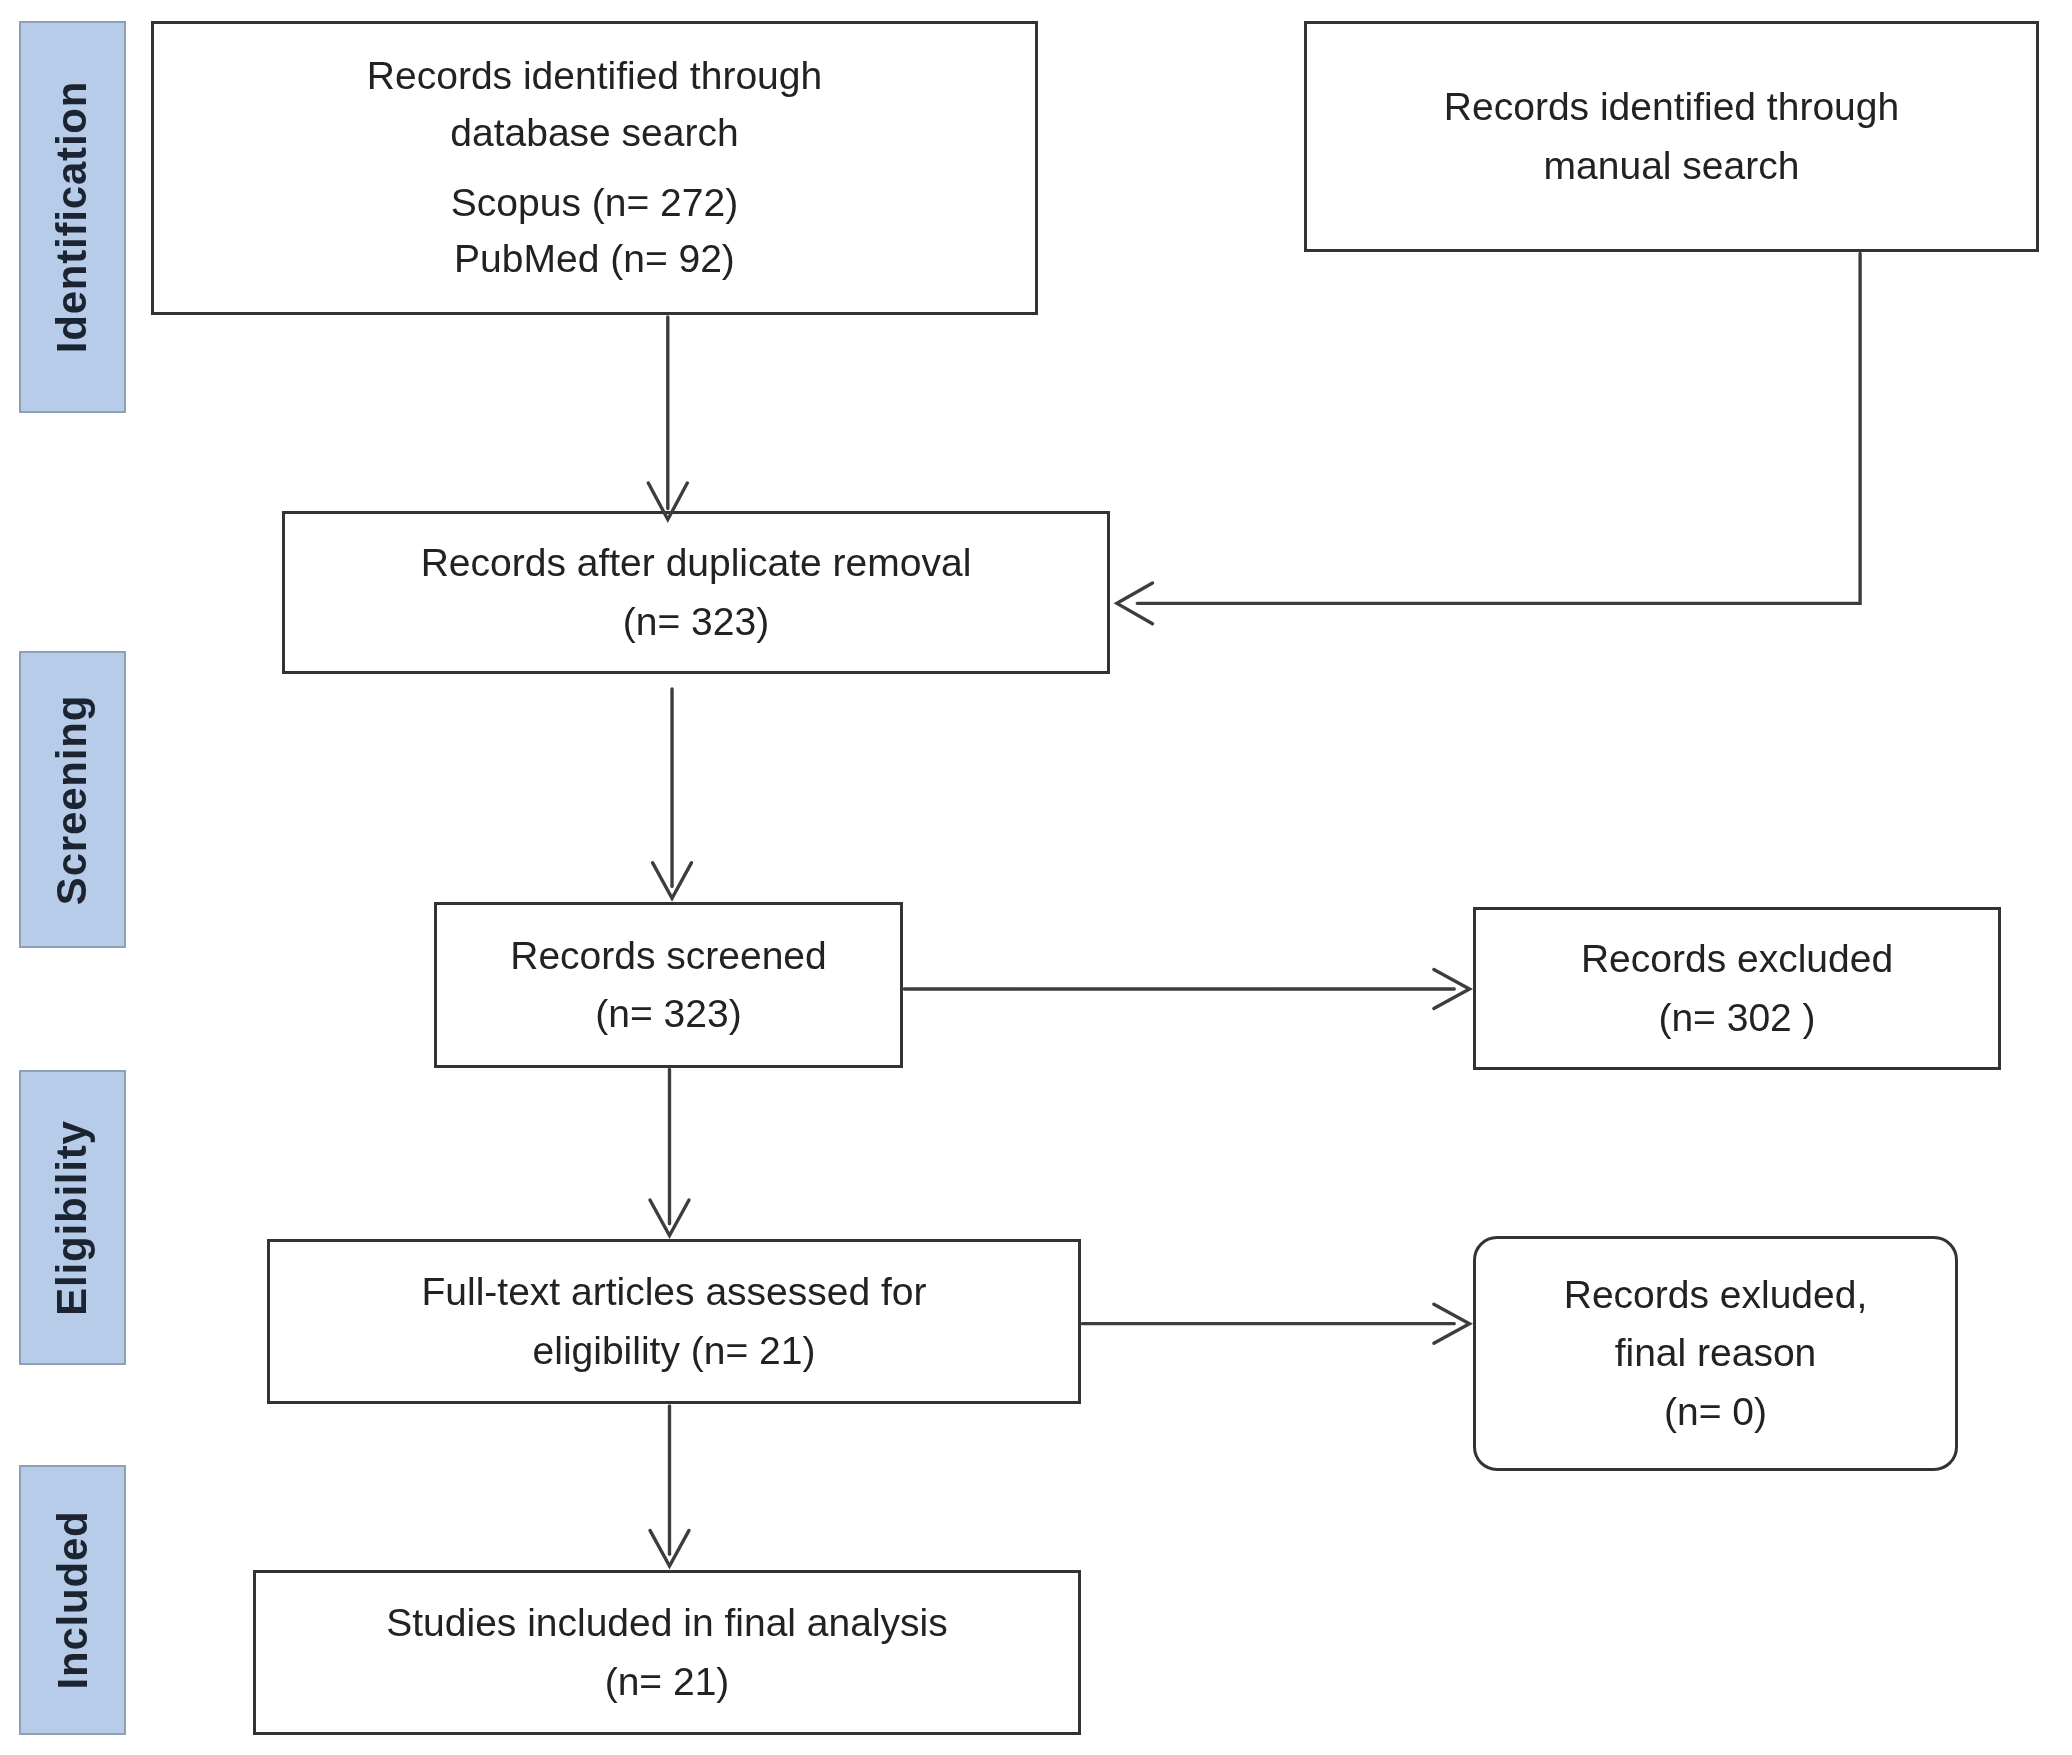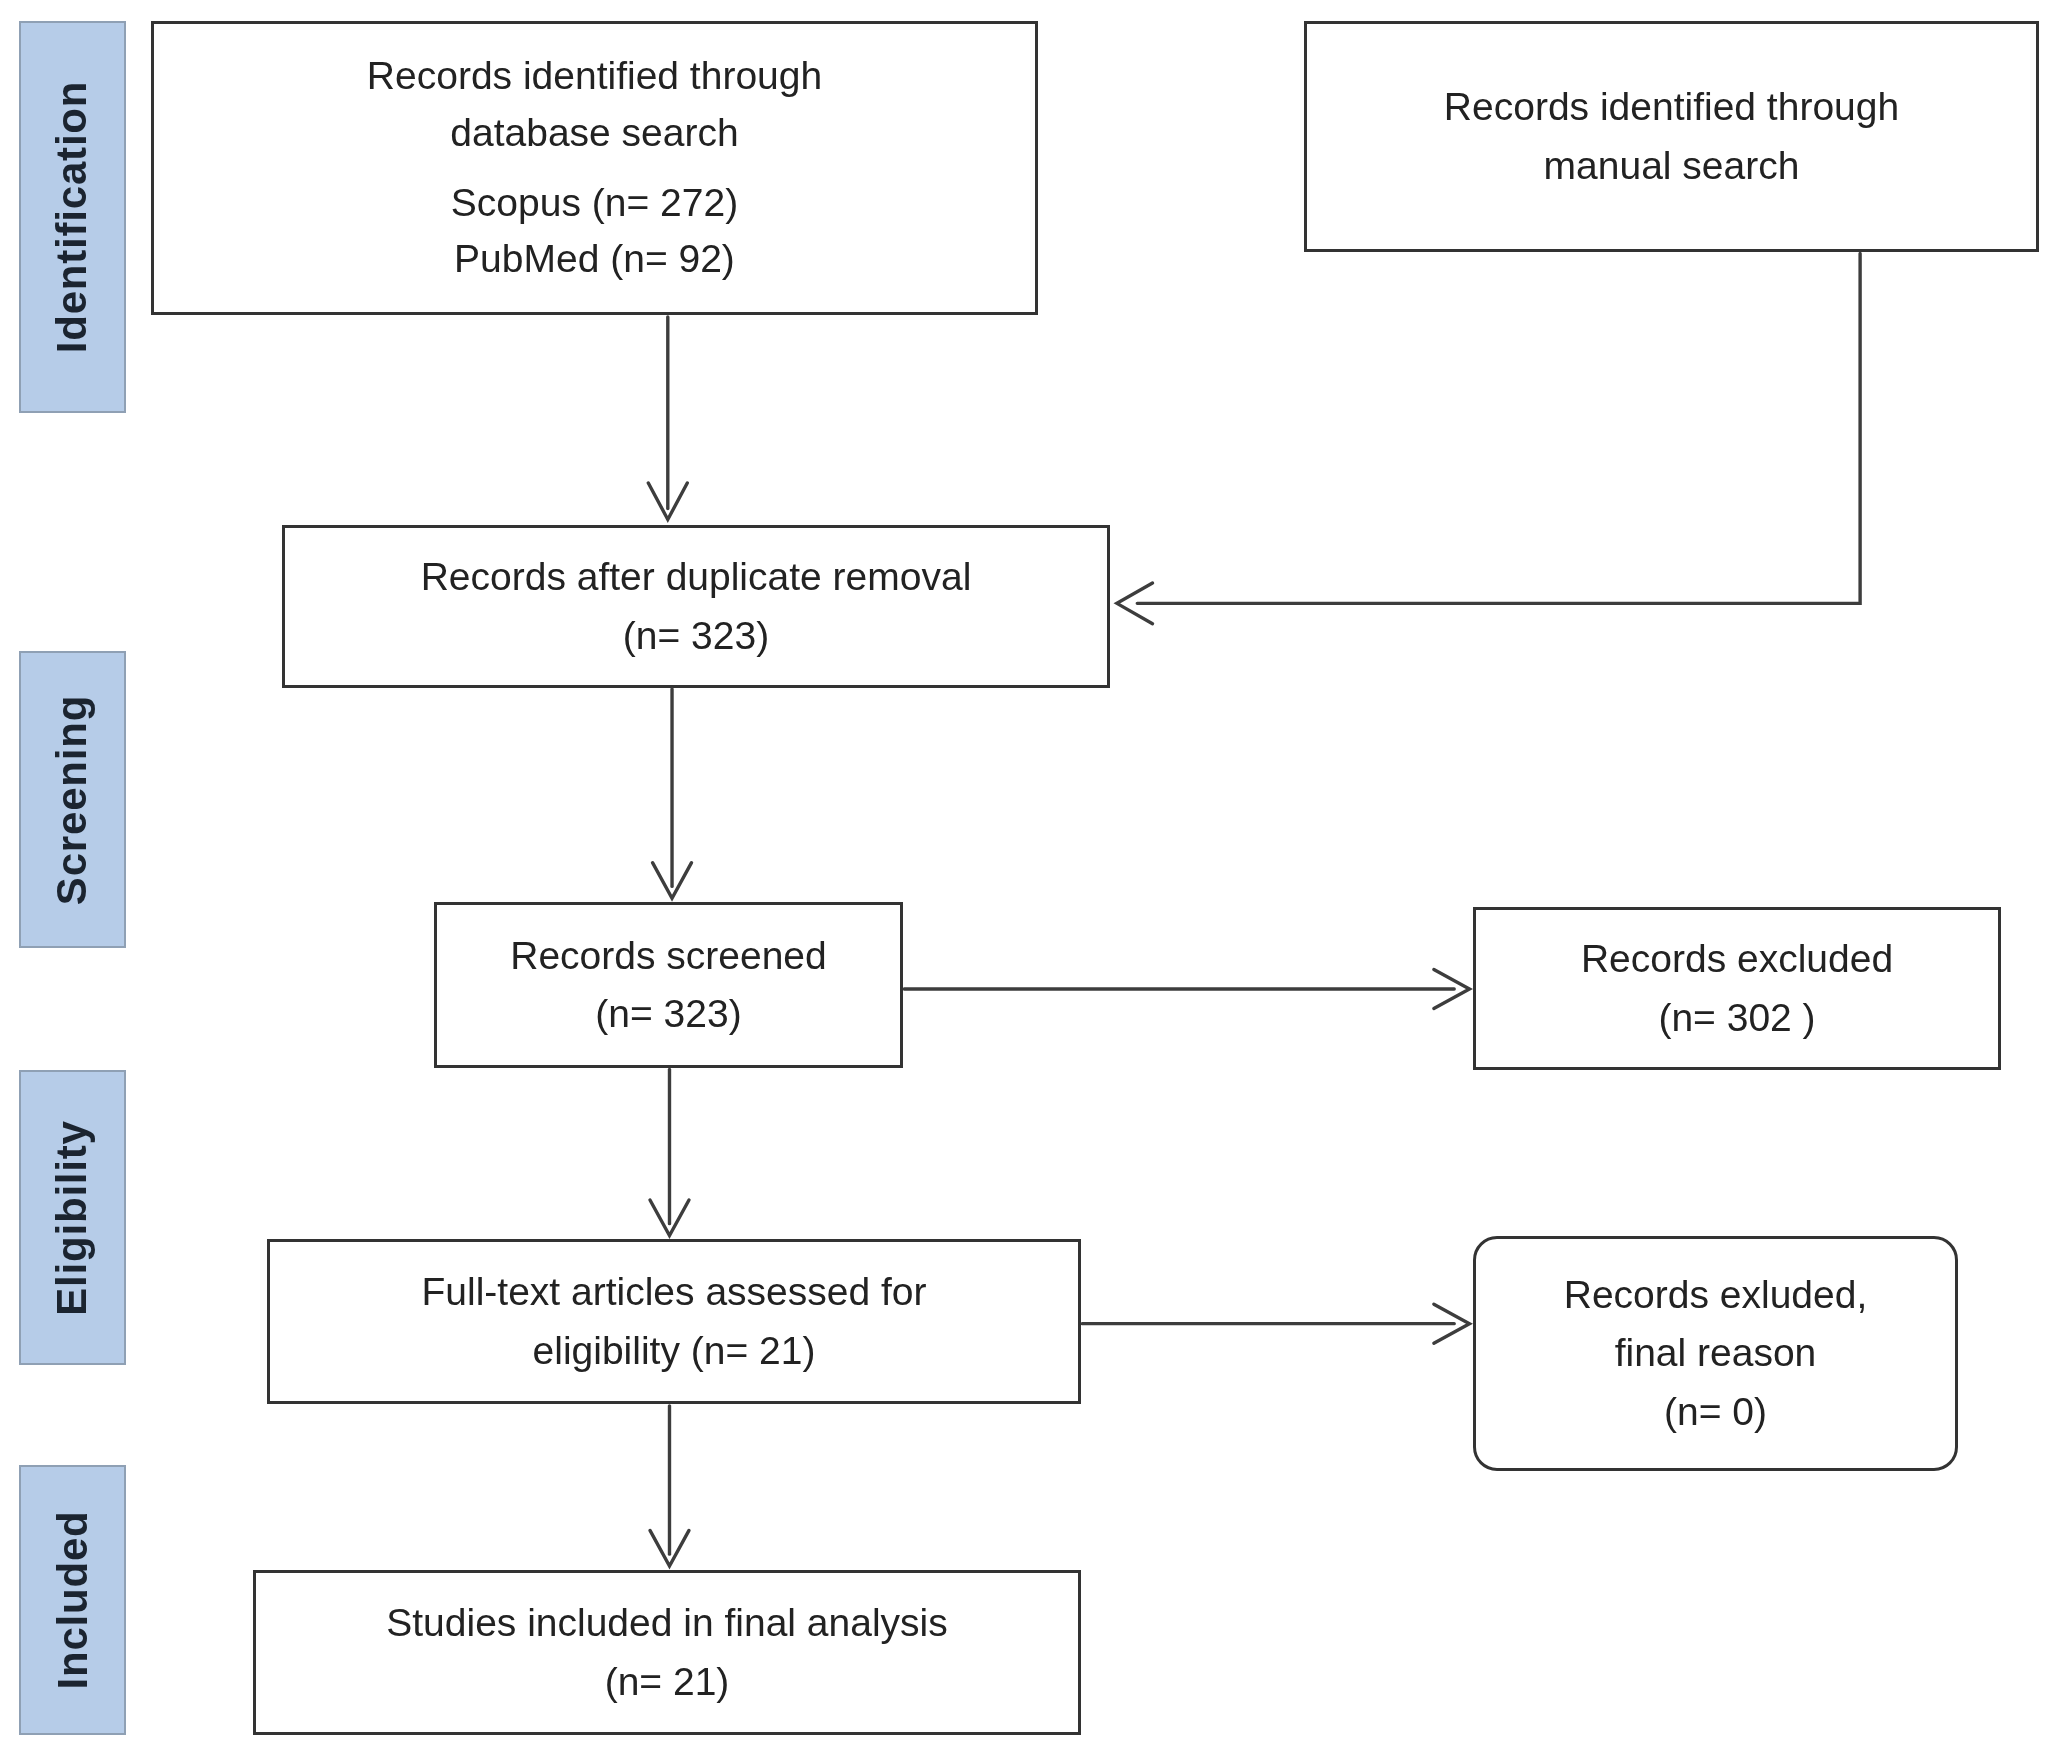--- a/index.html
+++ b/index.html
@@ -90,21 +90,21 @@
     <div class="box-line">database search</div>
     <div class="box-line gap-top">Scopus (n= 272)</div>
     <div class="box-line">PubMed (n= 92)</div>
   </div>
 
   <div class="node" style="left:1304px;top:21px;width:735px;height:231px;">
     <div class="box-line">Records identified through</div>
     <div class="box-line">manual search</div>
   </div>
 
-  <div class="node" style="left:282px;top:525px;width:828px;height:163px;">
+  <div class="node" style="left:282px;top:511px;width:828px;height:163px;">
     <div class="box-line">Records after duplicate removal</div>
     <div class="box-line">(n= 323)</div>
   </div>
 
   <div class="node" style="left:434px;top:902px;width:469px;height:166px;">
     <div class="box-line">Records screened</div>
     <div class="box-line">(n= 323)</div>
   </div>
 
   <div class="node" style="left:1473px;top:907px;width:528px;height:163px;">

